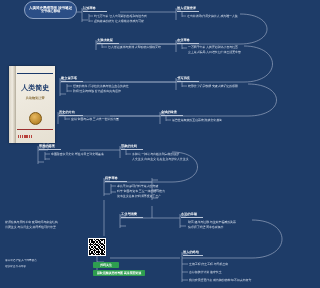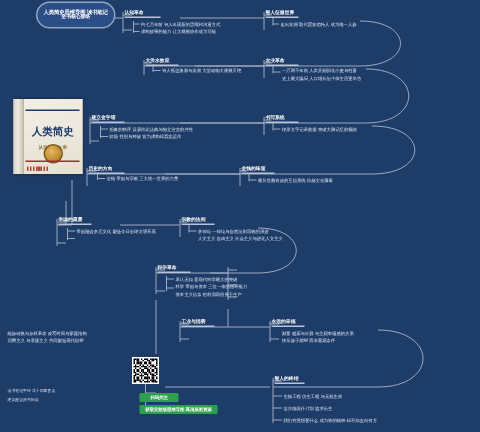--- a/index.html
+++ b/index.html
@@ -181,21 +181,21 @@
     <path d="M110 258 L180 258"></path>
 
     <path d="M44 134 L44 150"></path>
   </svg>
 
   <div class="root" style="left:24px;top:1px;width:53px;height:18px;">
     <span class="l1">人类简史思维导图 读书笔记</span>
     <span class="l2">全书核心脉络</span>
   </div>
 
-  <div class="book" style="left:9px;top:66px;width:46px;height:50px;background:#efeae0;">
+  <div class="book" style="left:9px;top:66px;width:46px;height:77px;background:#efeae0;">
     <div class="spine"></div>
     <div class="face"></div>
     <div class="band" style="top:7px;"></div>
     <div class="ttl" style="top:17px;font-size:7px;">人类简史</div>
     <div class="ttl" style="top:30px;font-size:3.2px;color:#8a6f3a;">从动物到上帝</div>
     <div class="seal" style="left:44%;top:60%;width:11px;height:11px;"></div>
     <div class="foot" style="top:82%;"></div>
     <div class="bars" style="left:20%;top:90%;">
       <i></i>
         <i></i>

